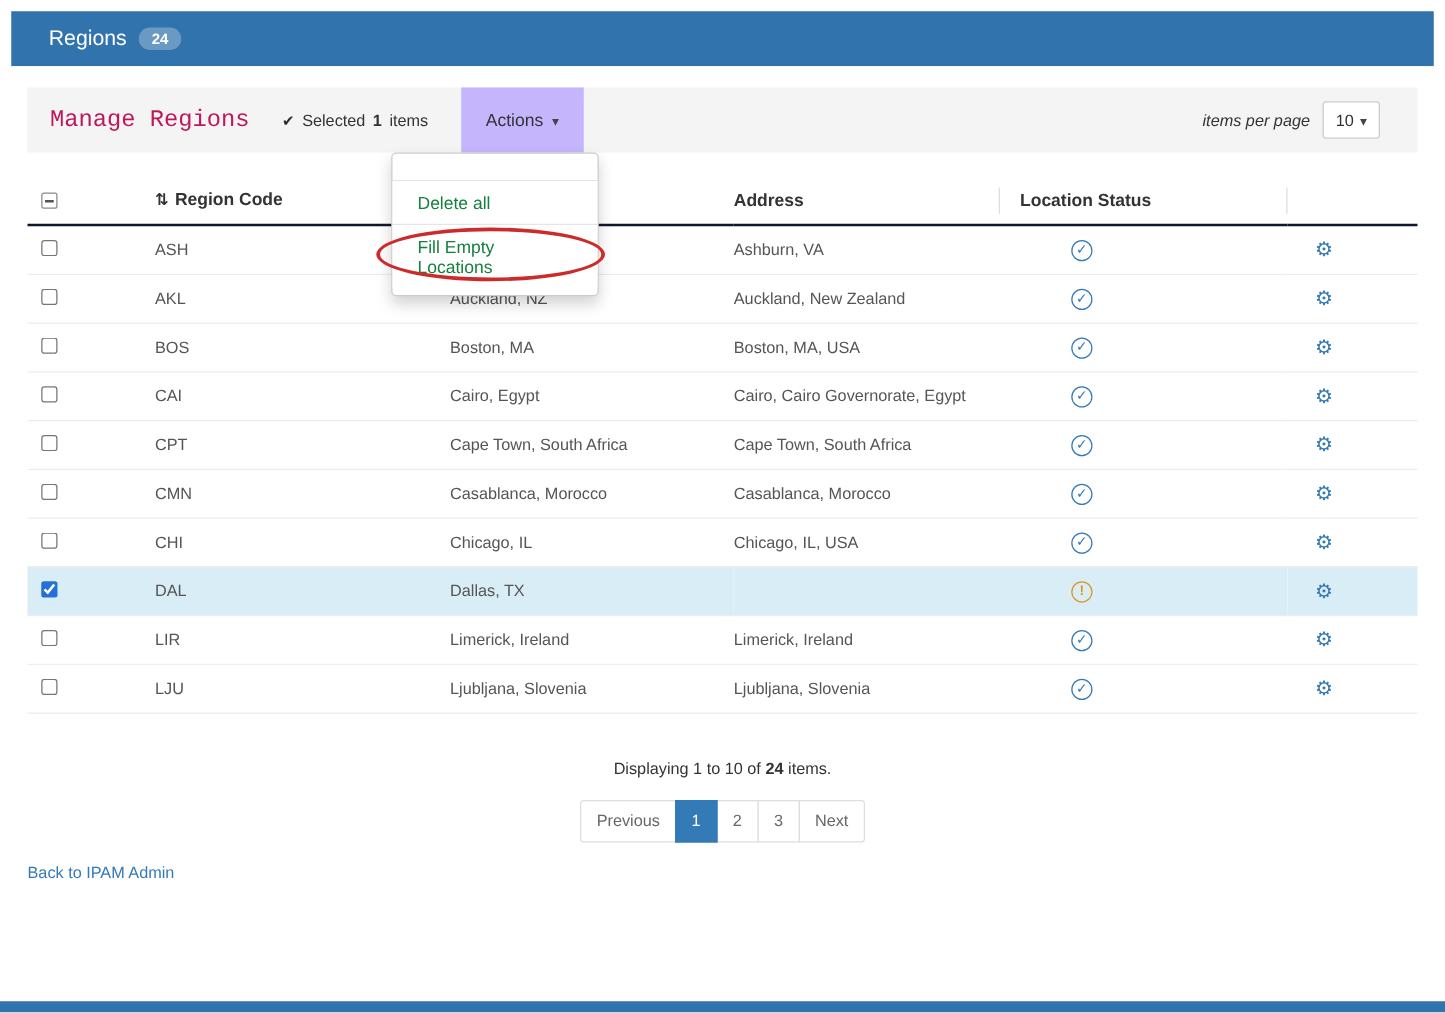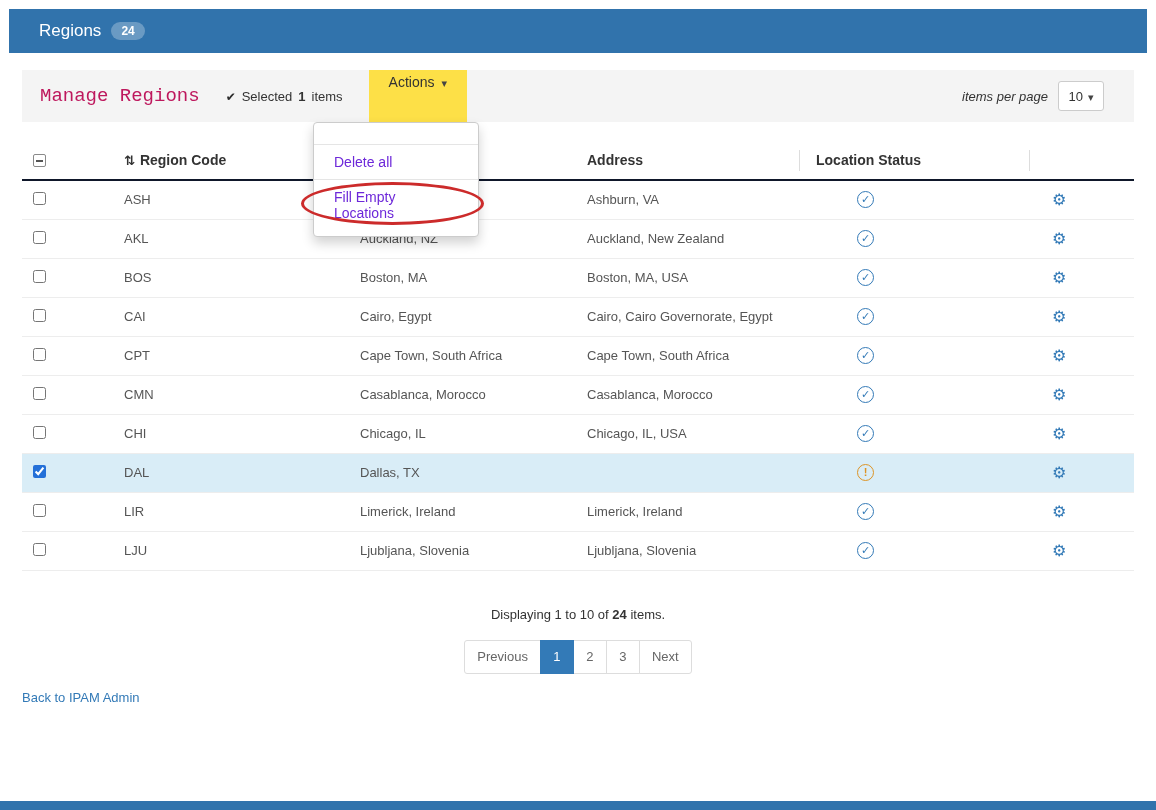--- a/index.html
+++ b/index.html
@@ -24,22 +24,22 @@
   }
   
   .toolbar {
     background: #f4f4f4; height: 52px; display: flex; align-items: center; padding-left: 18px;
   }
   .manage-title { font-size: 19px; color: #be185d; font-weight: 400; font-family: Liberation Mono, monospace; }
   .selected-info { margin-left: 26px; color: #333; display: flex; align-items: center; gap: 6px; }
   .check-glyph::before { content: "\2714"; color: #2b2b2b; font-size: 12px; }
   .selected-info b { font-weight: bold; }
   .actions-btn {
-    margin-left: 26px; height: 52px; background: #fde047; border: none; cursor: pointer;
-    padding: 4px 20px; font-size: 14px; color: #333; display: flex; gap: 7px;
+    margin-left: 26px; height: 52px; background: #c4b5fd; border: none; cursor: pointer;
+    padding: 4px 20px; font-size: 14px; color: #333; display: flex; align-items: center; gap: 7px;
     font-family: inherit;
   }
   .caret::after { content: "\25BE"; font-size: 11px; color: #444; }
   .toolbar-right { margin-left: auto; display: flex; align-items: center; padding-right: 12px; }
   .ipp-label { color: #333; margin-right: 10px; font-style: italic; }
   .ipp-select {
     width: 46px; height: 30px; border: 1px solid #ccc; border-radius: 3px; background: #fff;
     display: flex; align-items: center; justify-content: center; gap: 5px; cursor: pointer; color: #333;
     margin-right: 18px;
   }
@@ -109,21 +109,21 @@
   .back-link { color: #337ab7; text-decoration: none; font-size: 13px; cursor: pointer; }
   
   .dropdown-menu {
     position: absolute; left: 313px; top: 122px; width: 166px; background: #fff;
     border: 1px solid #ccc; border-radius: 4px; box-shadow: 0 6px 12px rgba(0,0,0,0.18);
     z-index: 10; padding: 4px 0 6px 0;
   }
   .dropdown-spacer { height: 17px; }
   .dropdown-divider { height: 1px; background: #e5e5e5; margin: 0; }
   .dropdown-item {
-    padding: 9px 20px; font-size: 14px; color: #6d28d9; cursor: pointer; background: #fff;
+    padding: 9px 20px; font-size: 14px; color: #15803d; cursor: pointer; background: #fff;
   }
   
   .annotation-ellipse {
     position: absolute; left: 301px; top: 182px; width: 183px; height: 43px;
     border: 3px solid #cc2b2b; border-radius: 50%; z-index: 11; pointer-events: none;
   }
 </style>
 </head>
 <body>
 

